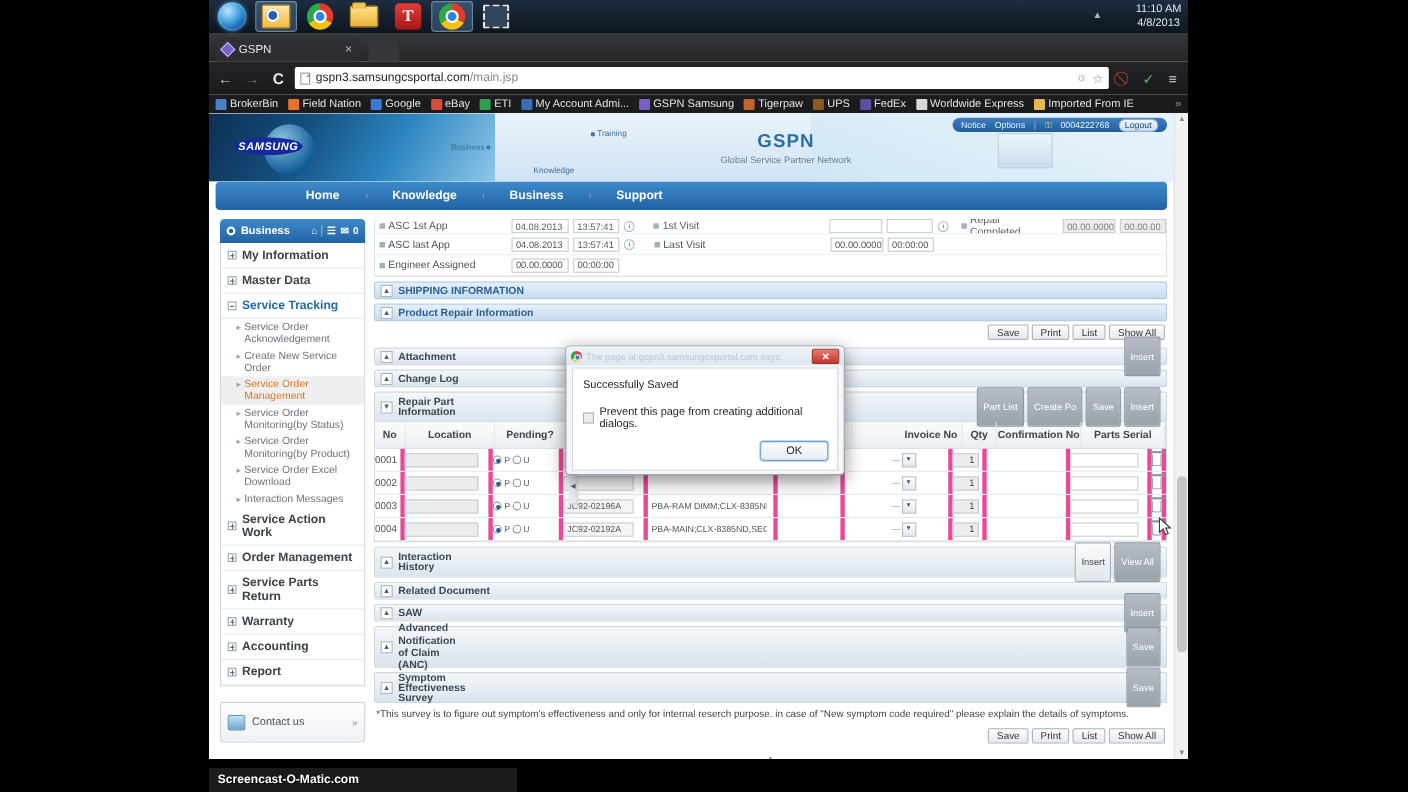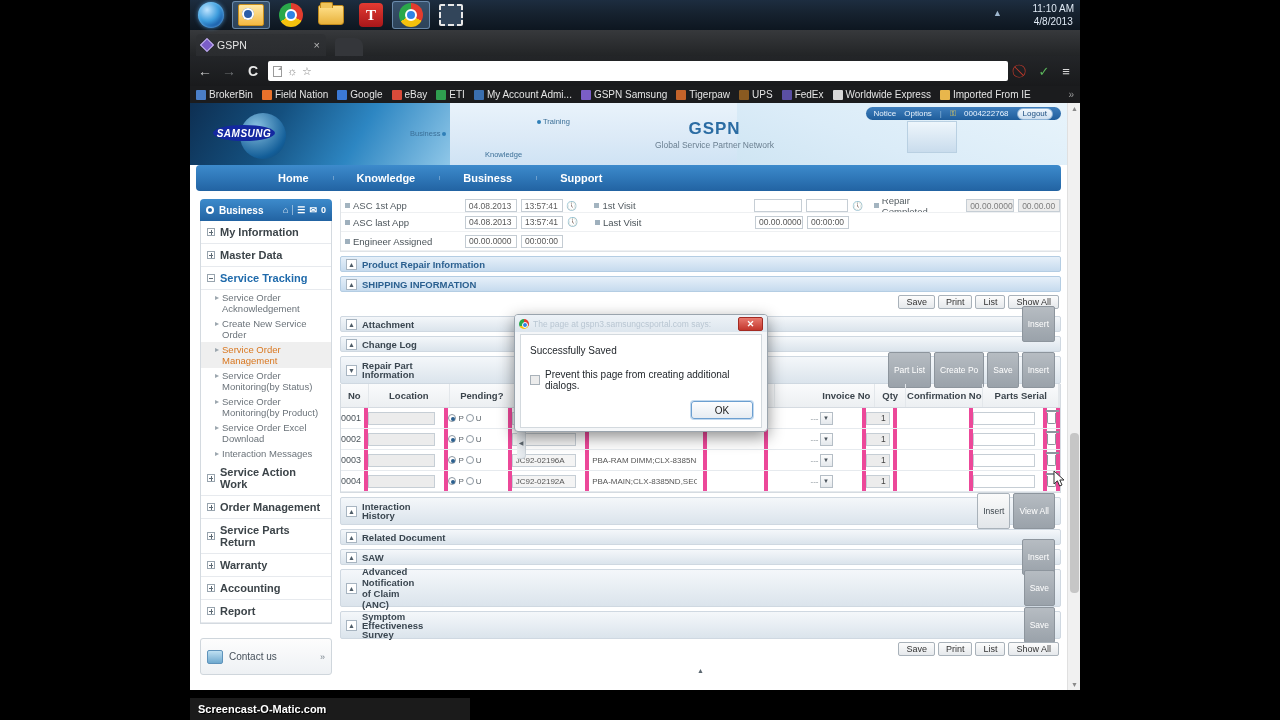--- a/index.html
+++ b/index.html
@@ -312,20 +312,21 @@
       </div>
       <div class="newtab"></div>
     </div>
 
     <div id="chrome-toolbar">
       <span class="navbtn">←</span>
       <span class="navbtn dim">→</span>
       <span class="navbtn rel">C</span>
       <div id="omnibox">
         <span class="pagei"></span>
+        <span class="url"><span>gspn3.samsungcsportal.com</span><span class="dim">/main.jsp</span></span>
         <span class="obicon">☼</span>
         <span class="obicon">☆</span>
       </div>
       <span class="tbtool" style="color:#c0392b">⃠</span>
       <span class="tbtool" style="color:#5cb85c">✓</span>
       <span class="tbtool" style="color:#d8d8d8">≡</span>
     </div>
 
     <div id="chrome-bookmarks">
         <span class="bm">
@@ -573,26 +574,26 @@
                       <span></span>
                     </span>
                   </div>
                   <div class="fcell" style="width:120px"></div>
                   <div class="fcell" style="width:auto"></div>
                 </div>
               </div>
 
             <div class="secbar blue">
               <span class="caret">▲</span>
-              <span class="title" style="color:#2a5f8f">Product Repair Information</span>
+              <span class="title" style="color:#2a5f8f">SHIPPING INFORMATION</span>
             </div>
 
             <div class="secbar blue">
               <span class="caret">▲</span>
-              <span class="title" style="color:#2a5f8f">SHIPPING INFORMATION</span>
+              <span class="title" style="color:#2a5f8f">Product Repair Information</span>
             </div>
 
             <div class="actionbar">
                 <span class="abtn">Save</span>
                 <span class="abtn">Print</span>
                 <span class="abtn">List</span>
                 <span class="abtn">Show All</span>
               </div>
 
             <div class="secbar">
@@ -853,20 +854,21 @@
               <span class="title">
                 <div>Symptom</div>
                 <div>Effectiveness</div>
                 <div>Survey</div>
               </span>
               <span class="btns">
                   <span class="minibtn dark">Save</span>
                 </span>
             </div>
 
+            <div class="survey-note">*This survey is to figure out symptom's effectiveness and only for internal reserch purpose. in case of "New symptom code required" please explain the details of symptoms.</div>
 
             <div class="actionbar">
                 <span class="abtn">Save</span>
                 <span class="abtn">Print</span>
                 <span class="abtn">List</span>
                 <span class="abtn">Show All</span>
               </div>
 
             <div id="top-link">
               <span class="arw">▲</span>

